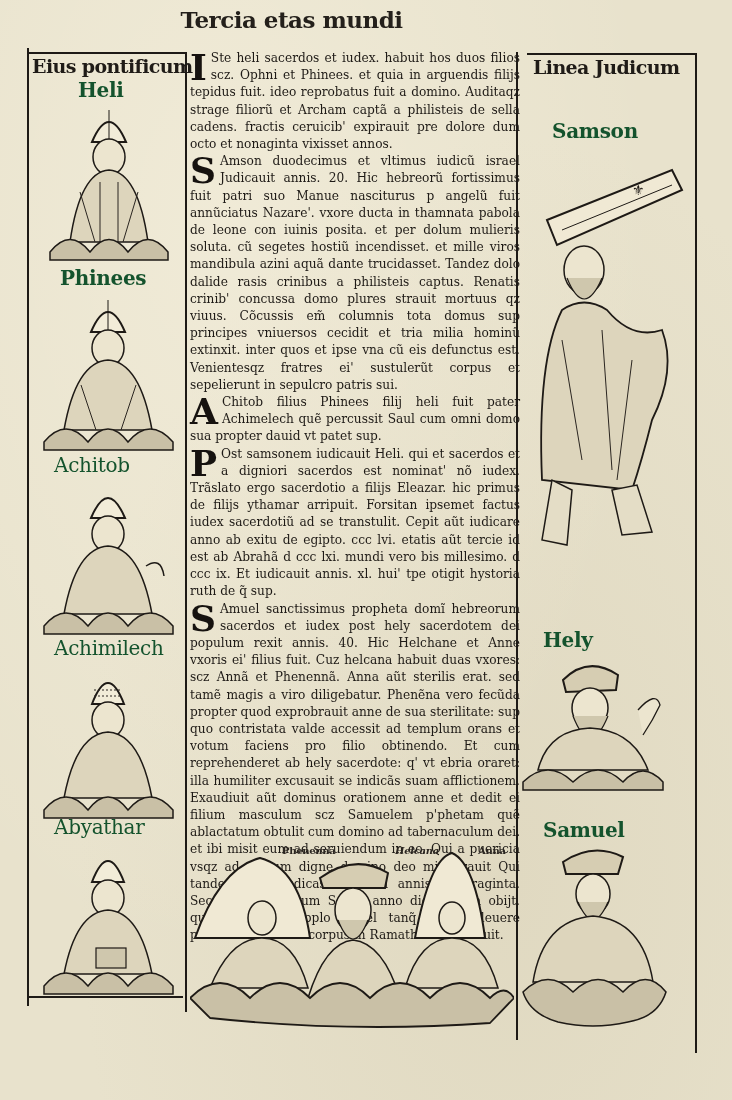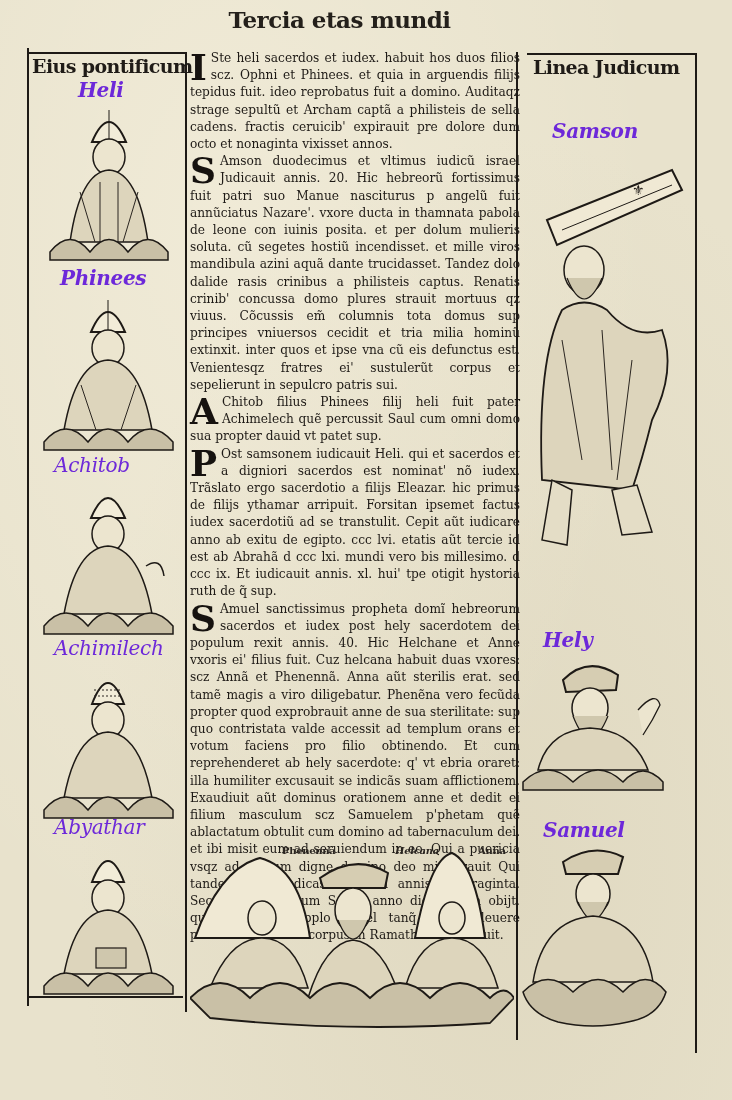--- a/index.html
+++ b/index.html
@@ -11,32 +11,31 @@
       radial-gradient(ellipse at 70% 80%, rgba(200,190,160,0.25), transparent 60%);
     position: relative;
     font-family: "DejaVu Serif", serif;
     color: #1e1a16;
   }
   .page { position: absolute; inset: 0; }
   .running-head {
     position: absolute; left: 0; width: 583px; top: 6px; text-align: center;
     font-family: "DejaVu Serif", serif; font-size: 23px; font-weight: bold; letter-spacing: -0.5px;
     color: #24201b;
-    margin-left: 48px;
   }
   
   .vline { position: absolute; background: #1e1a16; width: 2px; }
   .hline { position: absolute; background: #1e1a16; height: 2px; }
 
   .col-head {
     position: absolute; font-weight: bold; font-size: 19px; color: #1f1b17;
     letter-spacing: -0.6px; white-space: nowrap;
   }
   .name-label {
-    position: absolute; font-weight: bold; font-size: 20px; color: #6d28d9; letter-spacing: -0.3px; font-style: italic;
+    position: absolute; font-weight: bold; font-size: 20px; color: #14532d; letter-spacing: -0.3px;
   }
   .name-label.plain { font-weight: normal; font-size: 20px; text-align: right; }
 
   
   .figure { position: absolute; }
   .figure svg { width: 100%; height: 100%; display: block; }
 
   .text-col {
     position: absolute; left: 190px; top: 50px; width: 330px;
     font-family: "DejaVu Serif", serif; font-size: 12.2px; line-height: 17.2px;
@@ -120,21 +119,21 @@
       <path d="M56 44 Q72 2 88 44 Z" fill="#f2ecd8" stroke="#1e1a16" stroke-width="2"></path>
       <ellipse cx="72" cy="60" rx="16" ry="18" fill="#ece5cf" stroke="#1e1a16" stroke-width="1.5"></ellipse>
       <path d="M28 136 Q40 74 72 72 Q104 74 116 136 Z" fill="#ddd5bc" stroke="#1e1a16" stroke-width="1.5"></path>
       <rect x="60" y="110" width="30" height="20" fill="#cfc7ad" stroke="#1e1a16" stroke-width="1.2"></rect>
       <path d="M8 148 Q30 122 52 148 Q72 122 92 148 Q114 122 137 148 L137 156 L8 156 Z" fill="#c9c0a6" stroke="#1e1a16" stroke-width="1.5"></path>
     </svg>
   </div>
 
   <div class="text-col">
     <p class="para">
-      <span class="dropcap">I</span><span>Ste heli sacerdos et iudex. habuit hos duos filios scz. Ophni et Phinees. et quia in arguendis filijs tepidus fuit. ideo reprobatus fuit a domino. Auditaqz strage sepultũ et Archam captã a philisteis de sella cadens. fractis ceruicib' expirauit pre dolore dum octo et nonaginta vixisset annos.</span>
+      <span class="dropcap">I</span><span>Ste heli sacerdos et iudex. habuit hos duos filios scz. Ophni et Phinees. et quia in arguendis filijs tepidus fuit. ideo reprobatus fuit a domino. Auditaqz strage filiorũ et Archam captã a philisteis de sella cadens. fractis ceruicib' expirauit pre dolore dum octo et nonaginta vixisset annos.</span>
     </p>
     <p class="para">
       <span class="dropcap">S</span><span>Amson duodecimus et vltimus iudicũ israel Judicauit annis. 20. Hic hebreorũ fortissimus fuit patri suo Manue nasciturus p angelũ fuit annũciatus Nazare'. vxore ducta in thamnata pabola de leone con iuinis posita. et per dolum mulieris soluta. cũ segetes hostiũ incendisset. et mille viros mandibula azini aquã dante trucidasset. Tandez dolo dalide rasis crinibus a philisteis captus. Renatis crinib' concussa domo plures strauit mortuus qz viuus. Cõcussis em̃ columnis tota domus sup principes vniuersos cecidit et tria milia hominũ extinxit. inter quos et ipse vna cũ eis defunctus est. Venientesqz fratres ei' sustulerũt corpus et sepelierunt in sepulcro patris sui.</span>
     </p>
     <p class="para">
       <span class="dropcap">A</span><span>Chitob filius Phinees filij heli fuit pater Achimelech quẽ percussit Saul cum omni domo sua propter dauid vt patet sup.</span>
     </p>
     <p class="para">
       <span class="dropcap">P</span><span>Ost samsonem iudicauit Heli. qui et sacerdos et a digniori sacerdos est nominat' nõ iudex. Trãslato ergo sacerdotio a filijs Eleazar. hic primus de filijs ythamar arripuit. Forsitan ipsemet factus iudex sacerdotiũ ad se transtulit. Cepit aũt iudicare anno ab exitu de egipto. ccc lvi. etatis aũt tercie id est ab Abrahã d ccc lxi. mundi vero bis millesimo. d ccc ix. Et iudicauit annis. xl. hui' tpe otigit hystoria ruth de q̃ sup.</span>
     </p>

